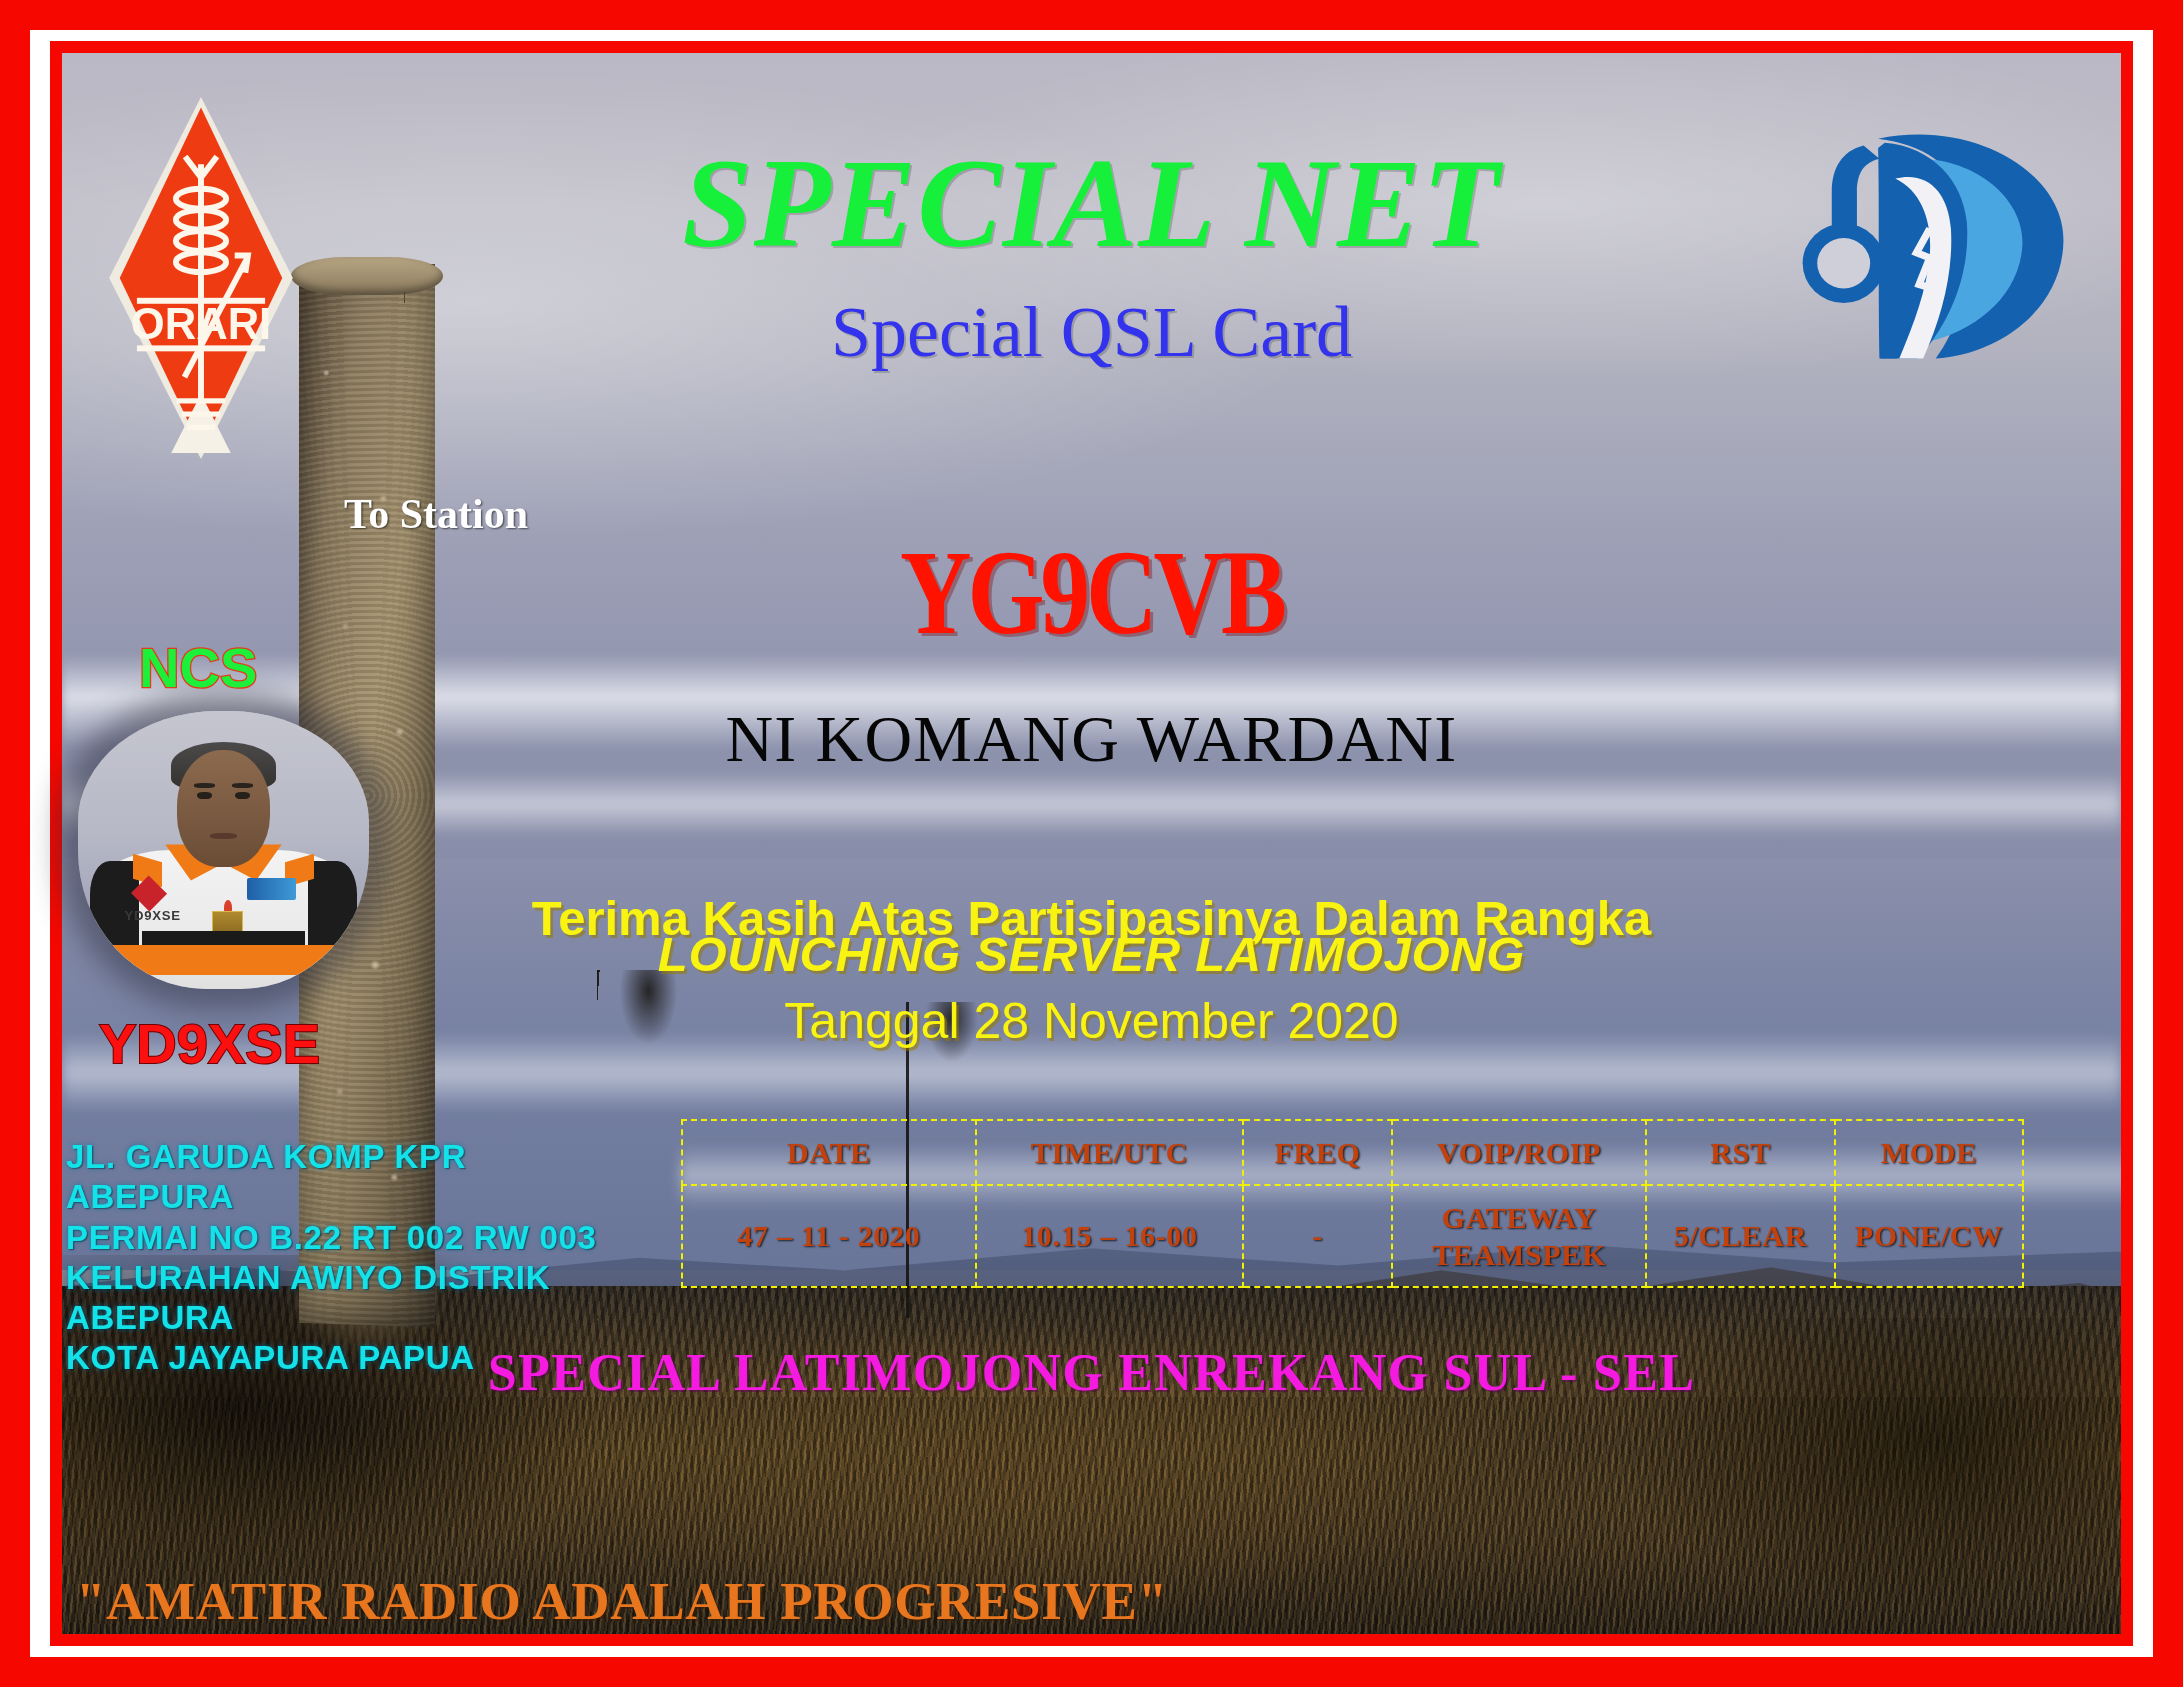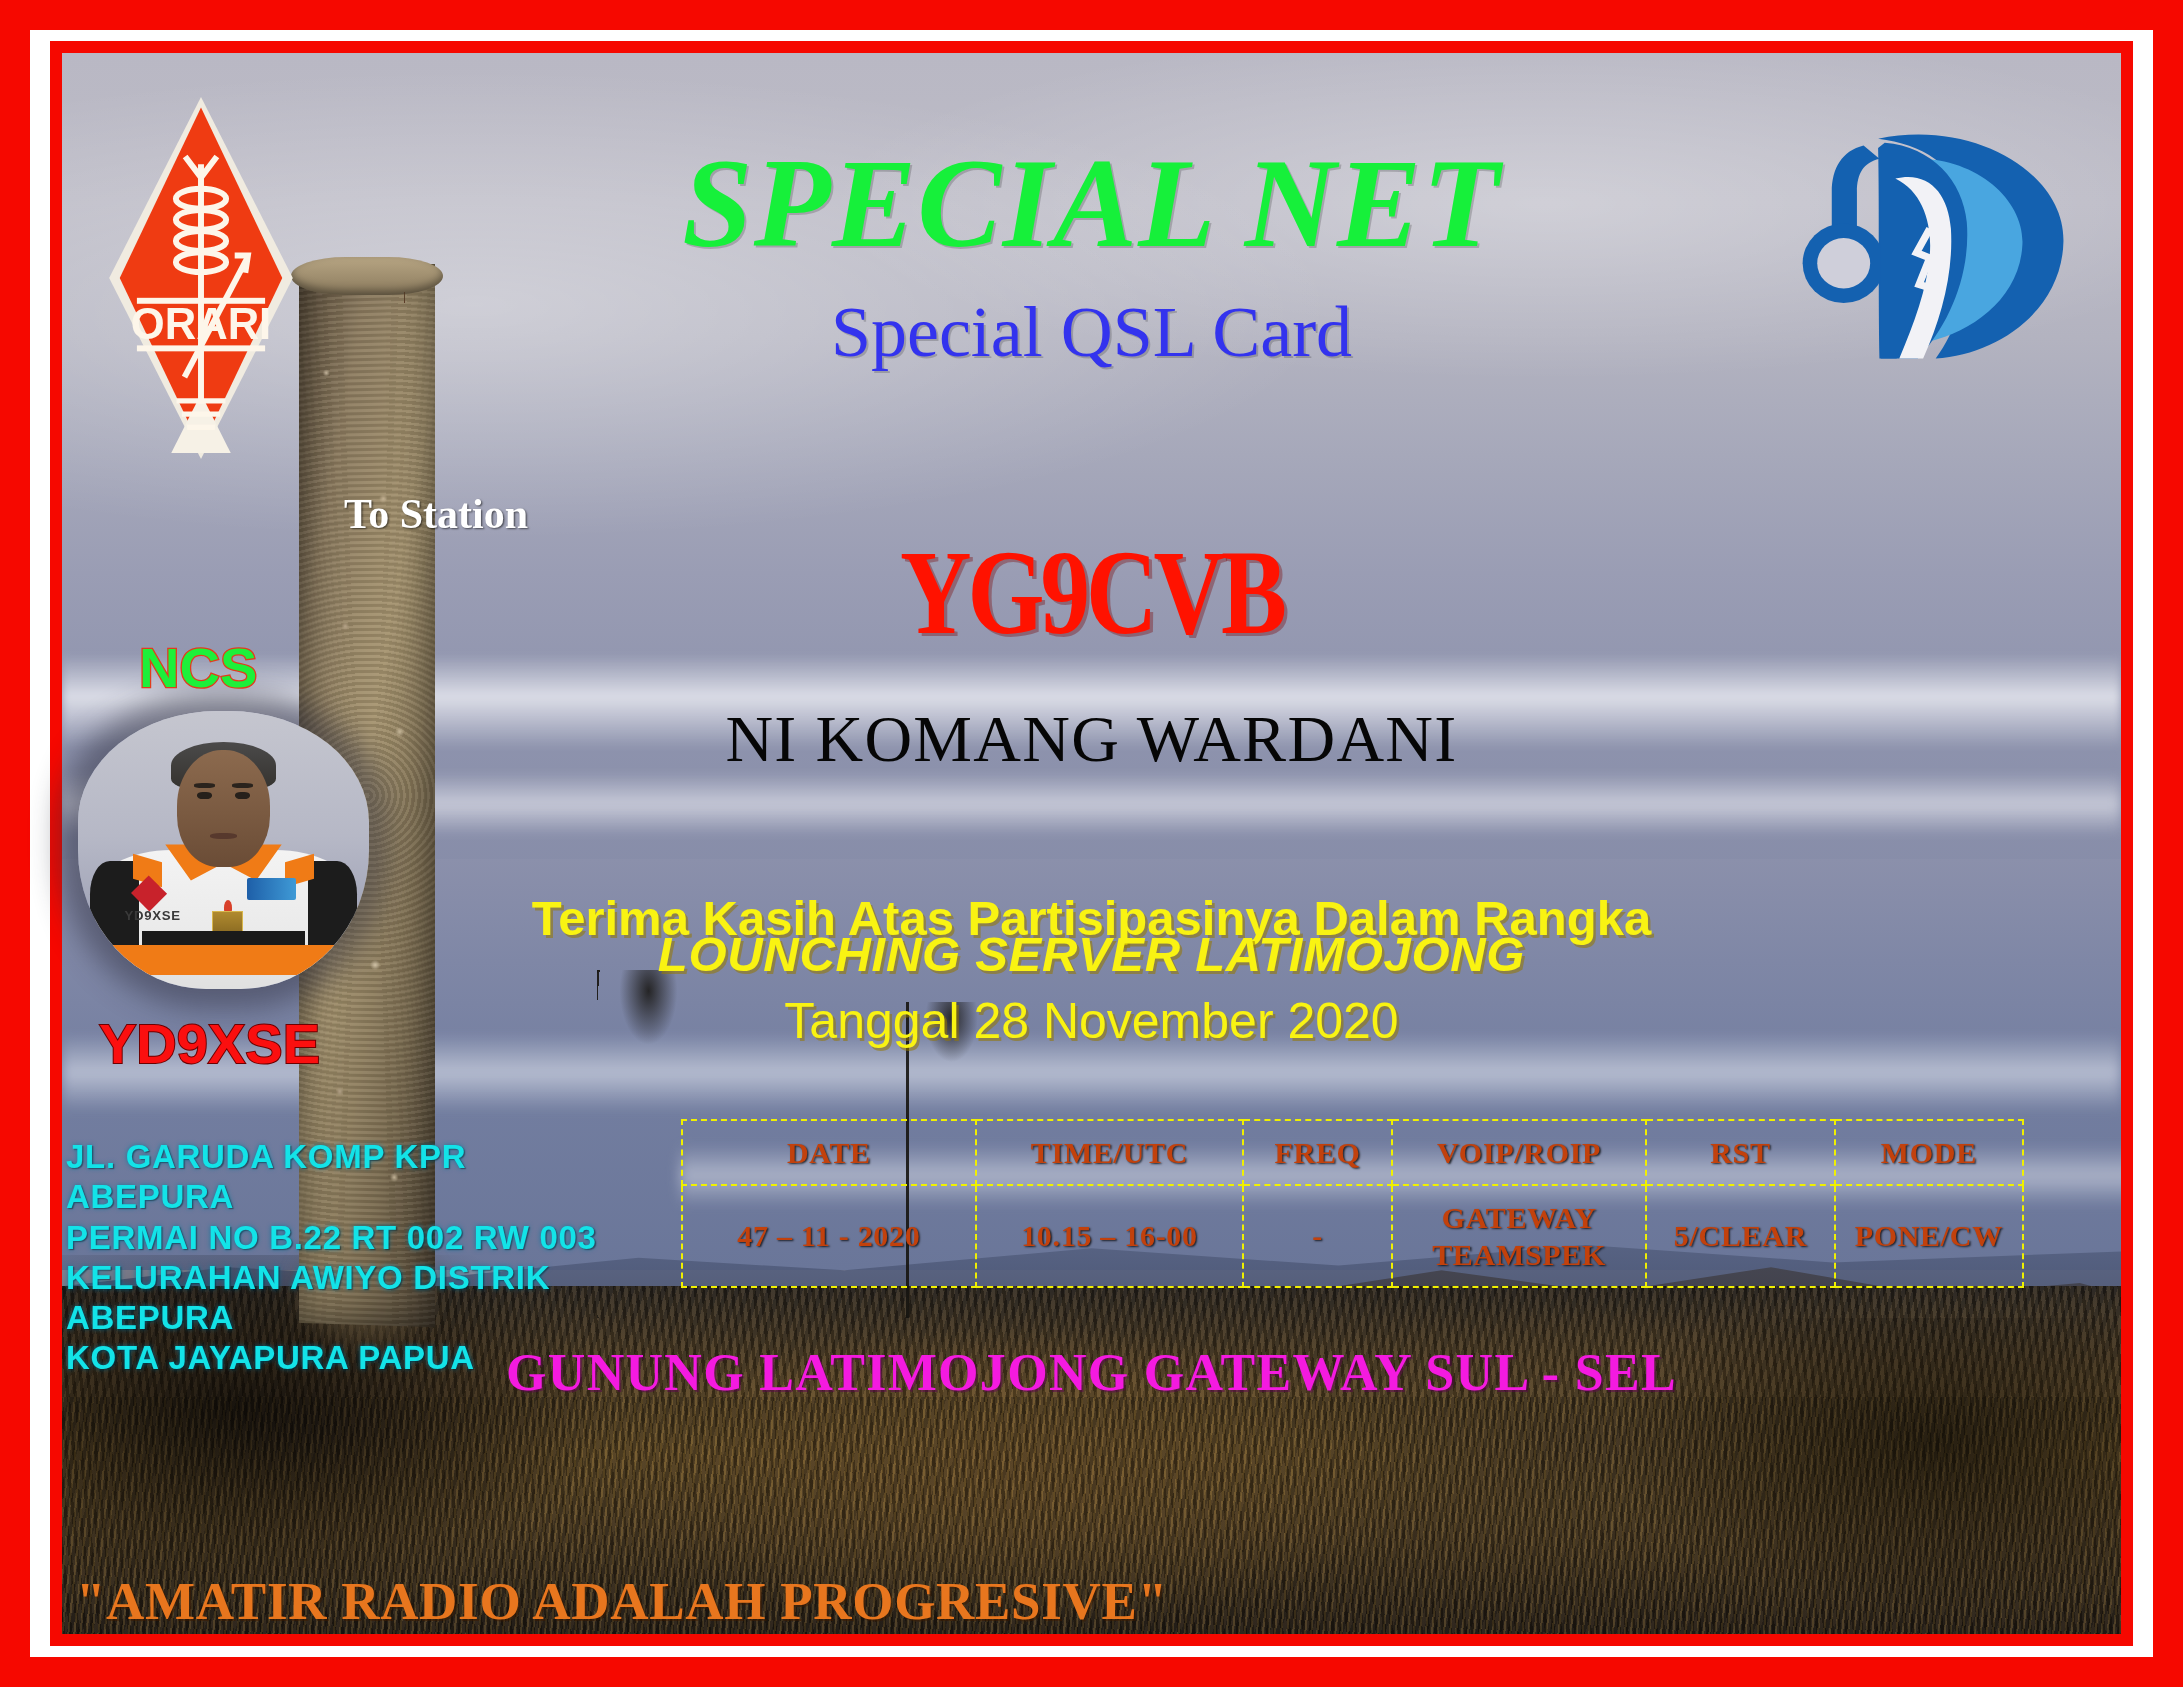--- a/index.html
+++ b/index.html
@@ -474,18 +474,18 @@
           <div>GATEWAY</div>
           <div>TEAMSPEK</div>
         </div>
       </td>
       <td class="c4">5/CLEAR</td>
       <td class="c5">PONE/CW</td>
     </tr>
   </tbody>
     </table>
 
-  <div class="t place">GUNUNG LATIMOJONG GATEWAY SUL - SEL</div>
+  <div class="t place">SPECIAL LATIMOJONG ENREKANG SUL - SEL</div>
 
   <div class="t motto">"AMATIR  RADIO ADALAH PROGRESIVE"</div>
 
 </div>
 
 
 </body></html>

